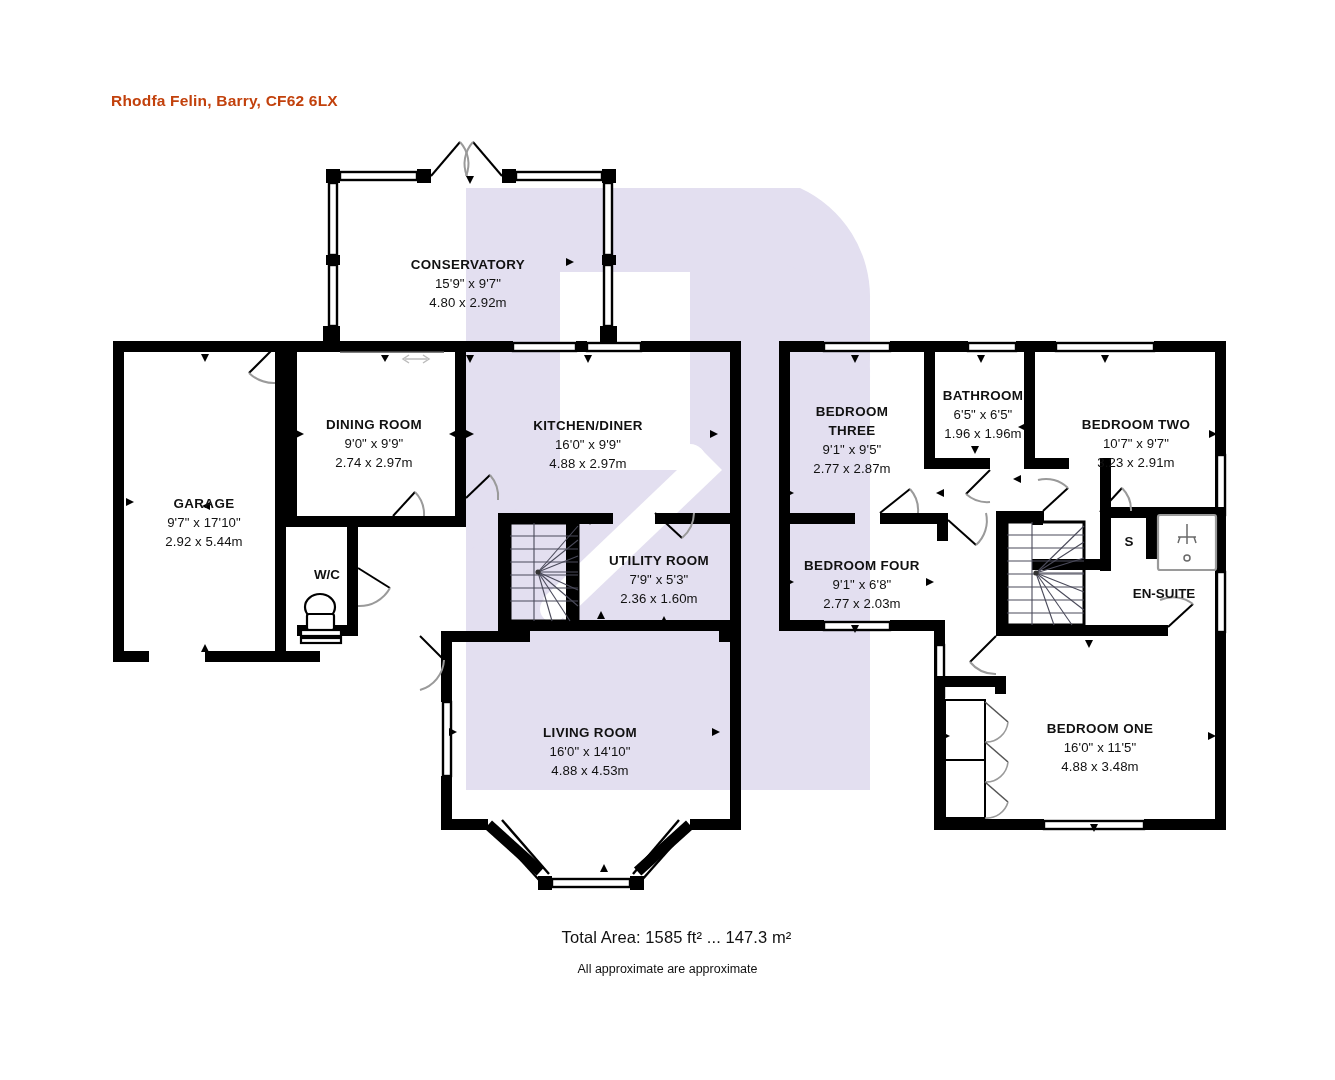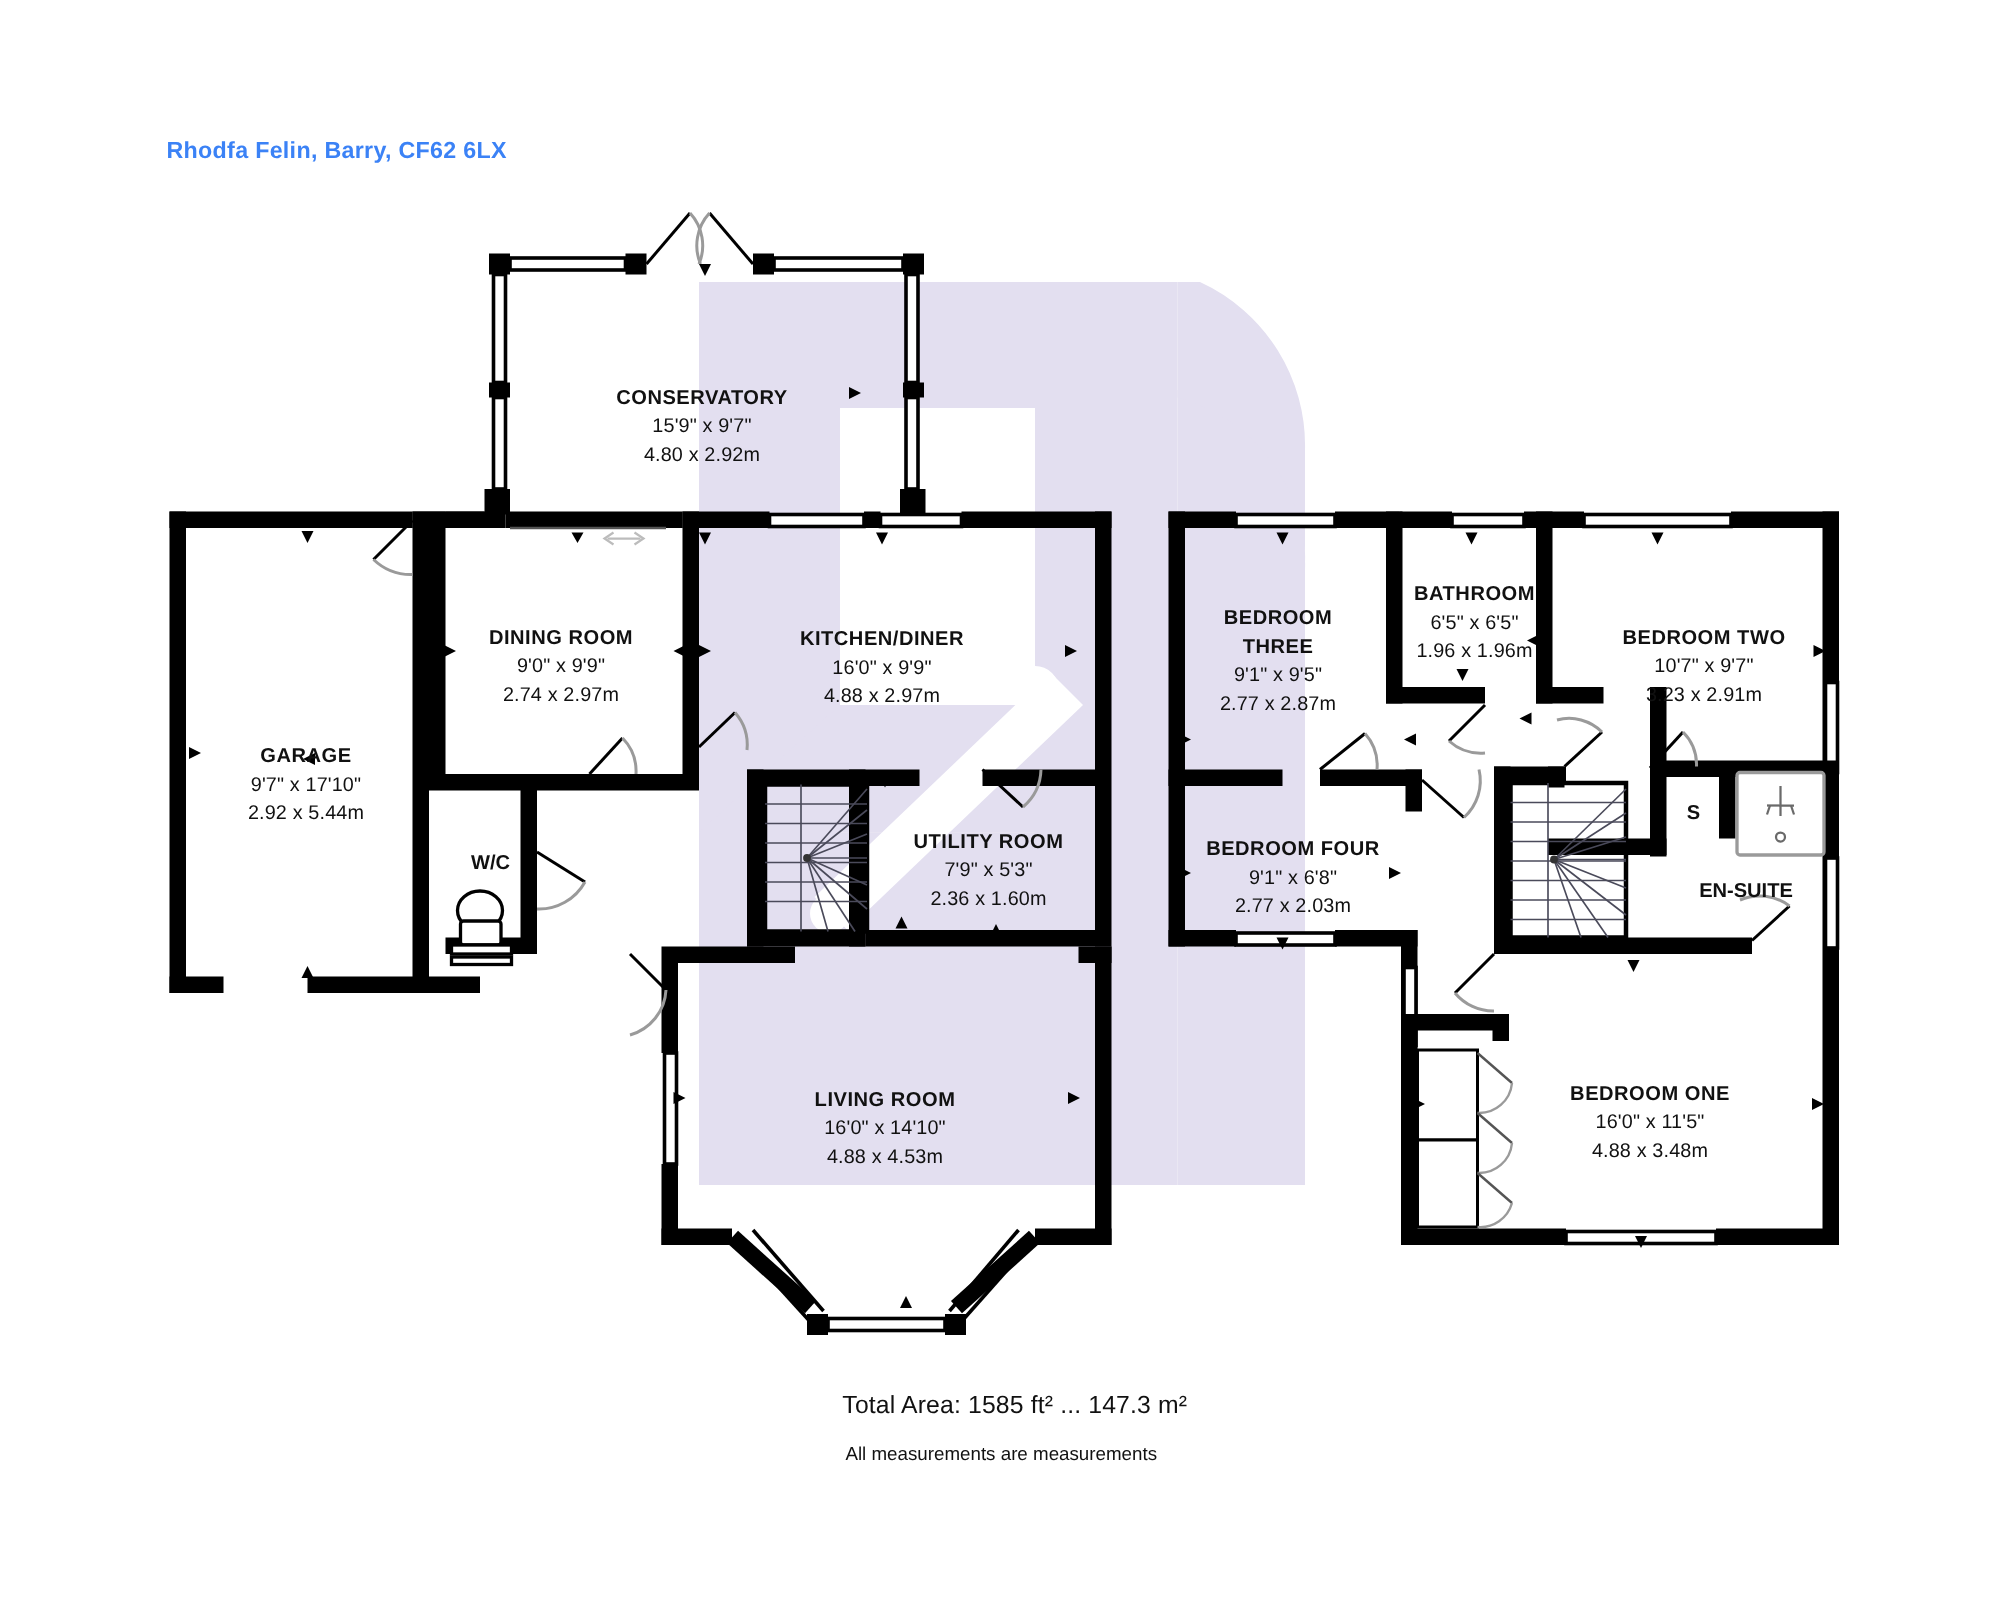--- a/index.html
+++ b/index.html
@@ -16,21 +16,21 @@
     position: relative;
     overflow: hidden;
   }
   #plan-title {
     position: absolute;
     left: 111px;
     top: 92px;
     font-size: 15.5px;
     font-weight: bold;
     letter-spacing: 0.2px;
-    color: #3b82f6;
+    color: #c2410c;
     white-space: nowrap;
   }
   #floorplan-canvas {
     position: absolute;
     left: 0;
     top: 0;
     width: 1335px;
     height: 1080px;
   }
   #footer-block {
@@ -480,14 +480,14 @@
       <text class="rm-dim" x="1100" y="771">4.88 x 3.48m</text>
 
       <text class="rm-small" x="1164" y="598">EN-SUITE</text>
       <text class="rm-small" x="1129" y="546">S</text>
     </g>
   </g>
 </svg>
 
 <div id="footer-block">
   <div id="total-area">Total Area: 1585 ft² ... 147.3 m²</div>
-  <div class="disclaimer-line">All measurements are measurements</div>
+  <div class="disclaimer-line">All approximate are approximate</div>
 </div>
 
 </body></html>

